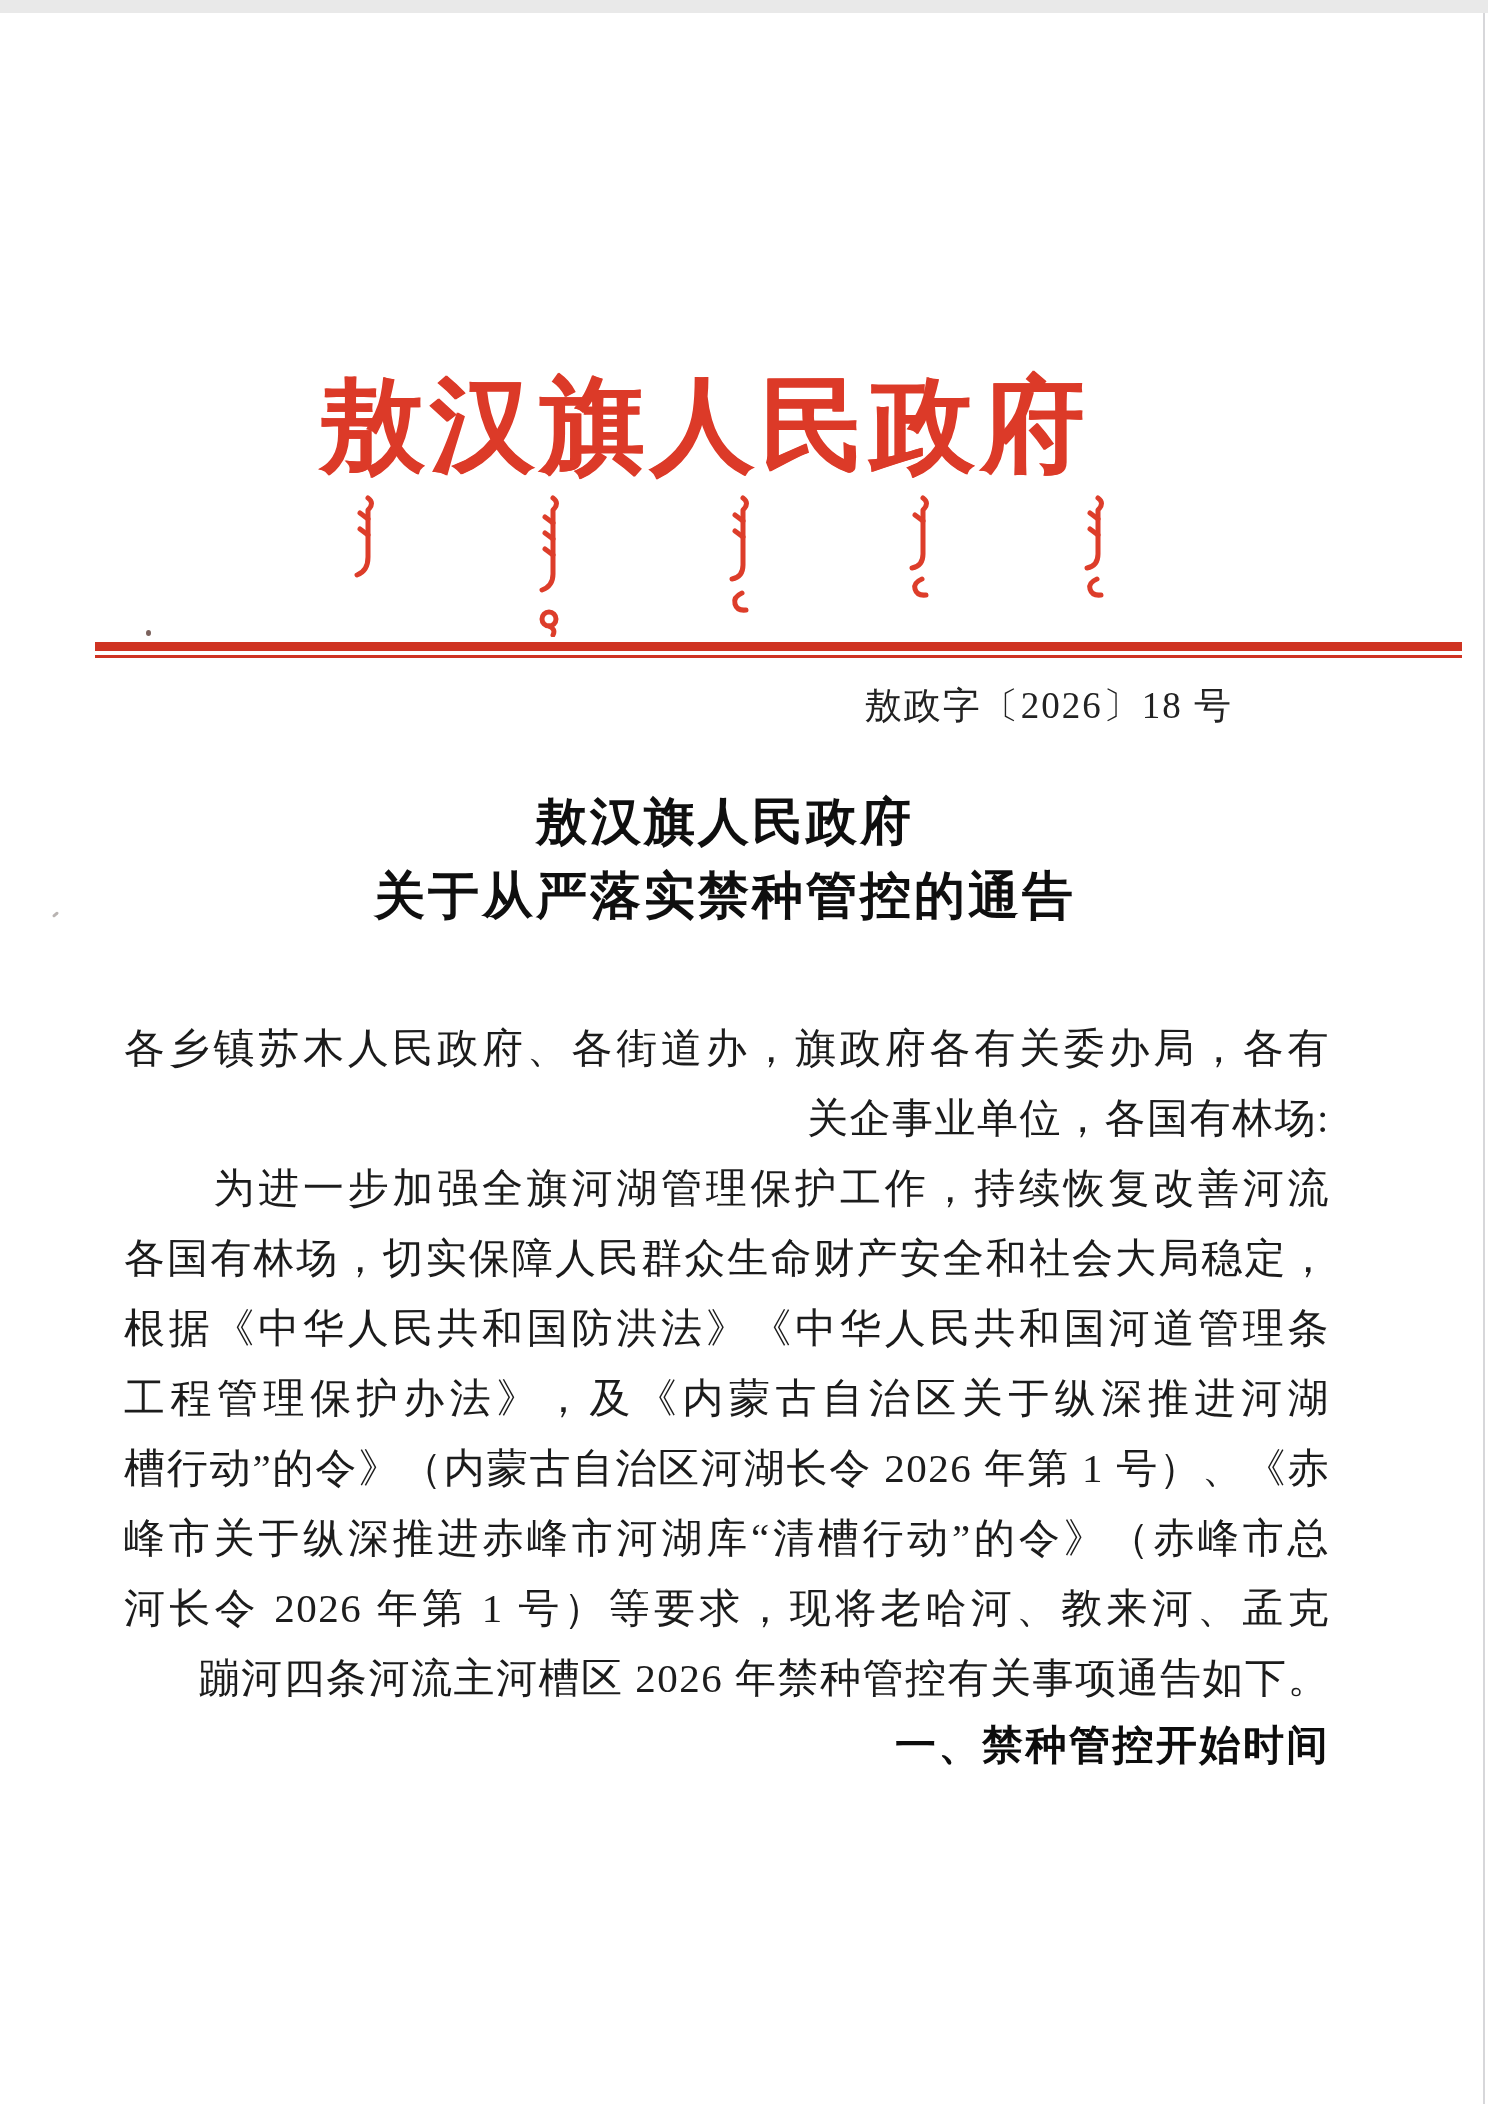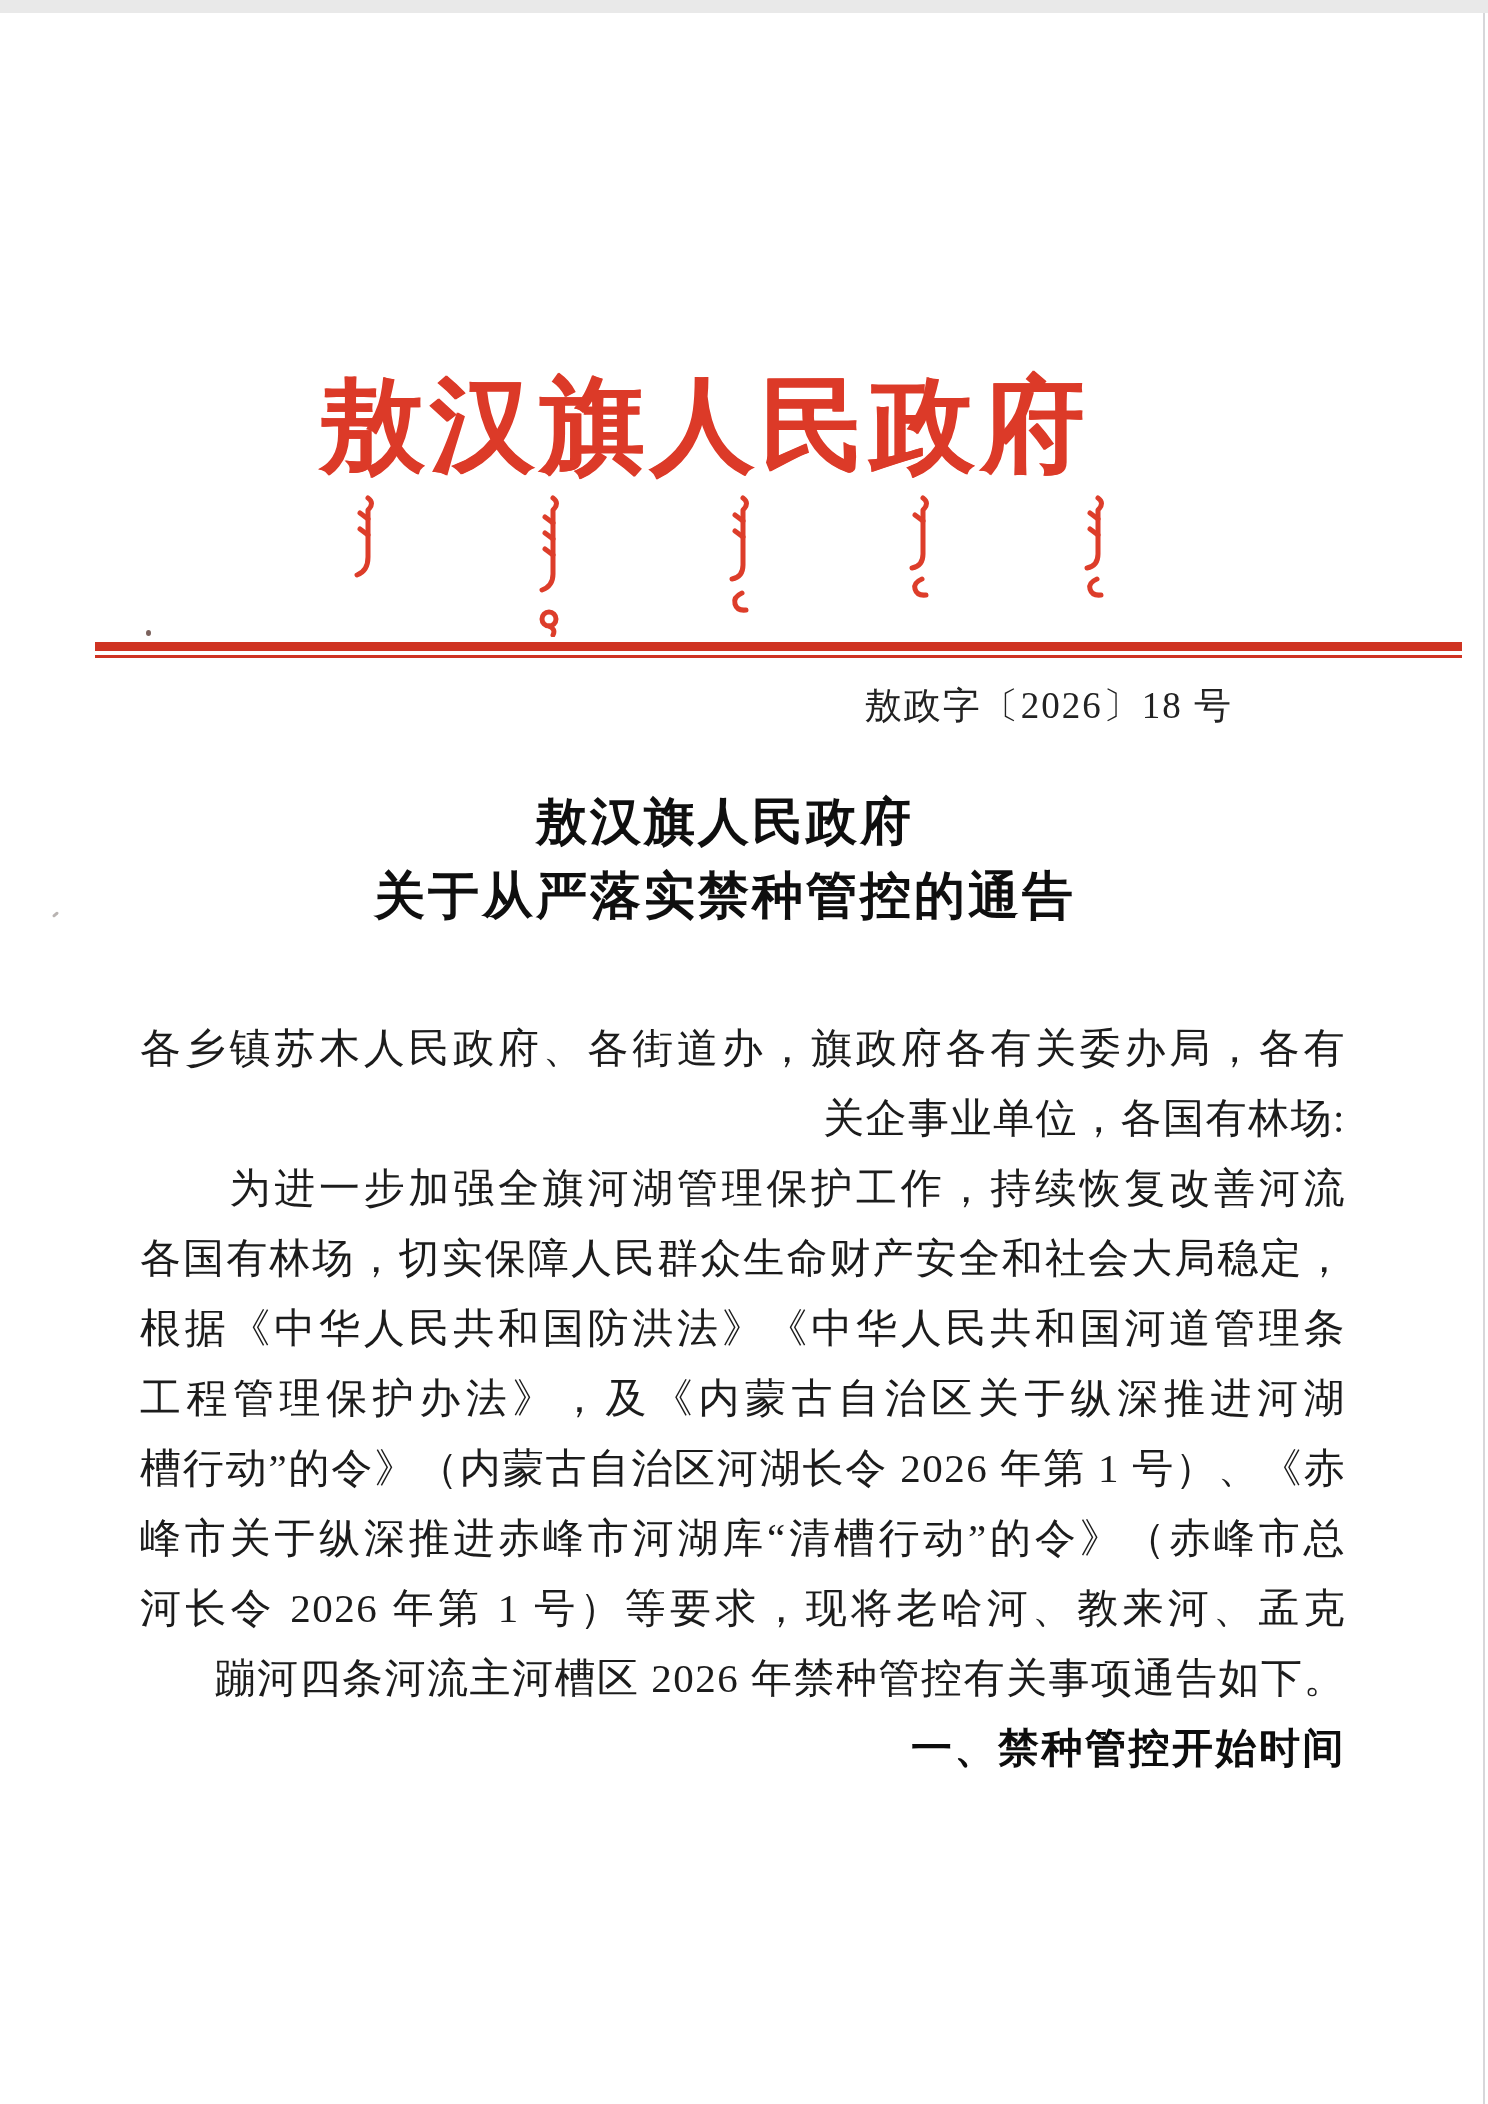--- a/index.html
+++ b/index.html
@@ -51,35 +51,35 @@
   .doc-title{
     position:absolute;top:772px;left:0;width:1450px;
     text-align:center;
     font-family:"Liberation Sans","DejaVu Sans",sans-serif;
     font-weight:700;color:#0f0f0f;
     font-size:51px;line-height:74px;letter-spacing:3px;
   }
 
   
   .doc-body{
-    position:absolute;top:1000px;left:140px;width:1206px;
+    position:absolute;top:1000px;left:124px;width:1206px;
     color:#1c1c1c;
   }
   .body-line{
     height:70px;line-height:70px;
     font-size:41px;letter-spacing:1.5px;
     white-space:normal;overflow:hidden;
     text-align:right;
   }
   .body-line.fill{
     text-align:justify;
     text-align-last:justify;
   }
   .body-line.heading{
-    font-family:Liberation Sans, sans-serif;
+    font-family:Liberation Mono, monospace;
     font-weight:700;color:#0d0d0d;letter-spacing:2.5px;
   }
 </style>
 </head>
 <body>
 
 <div class="page">
 
   <div class="scan-edge"></div>
   <div class="speck1"></div>

